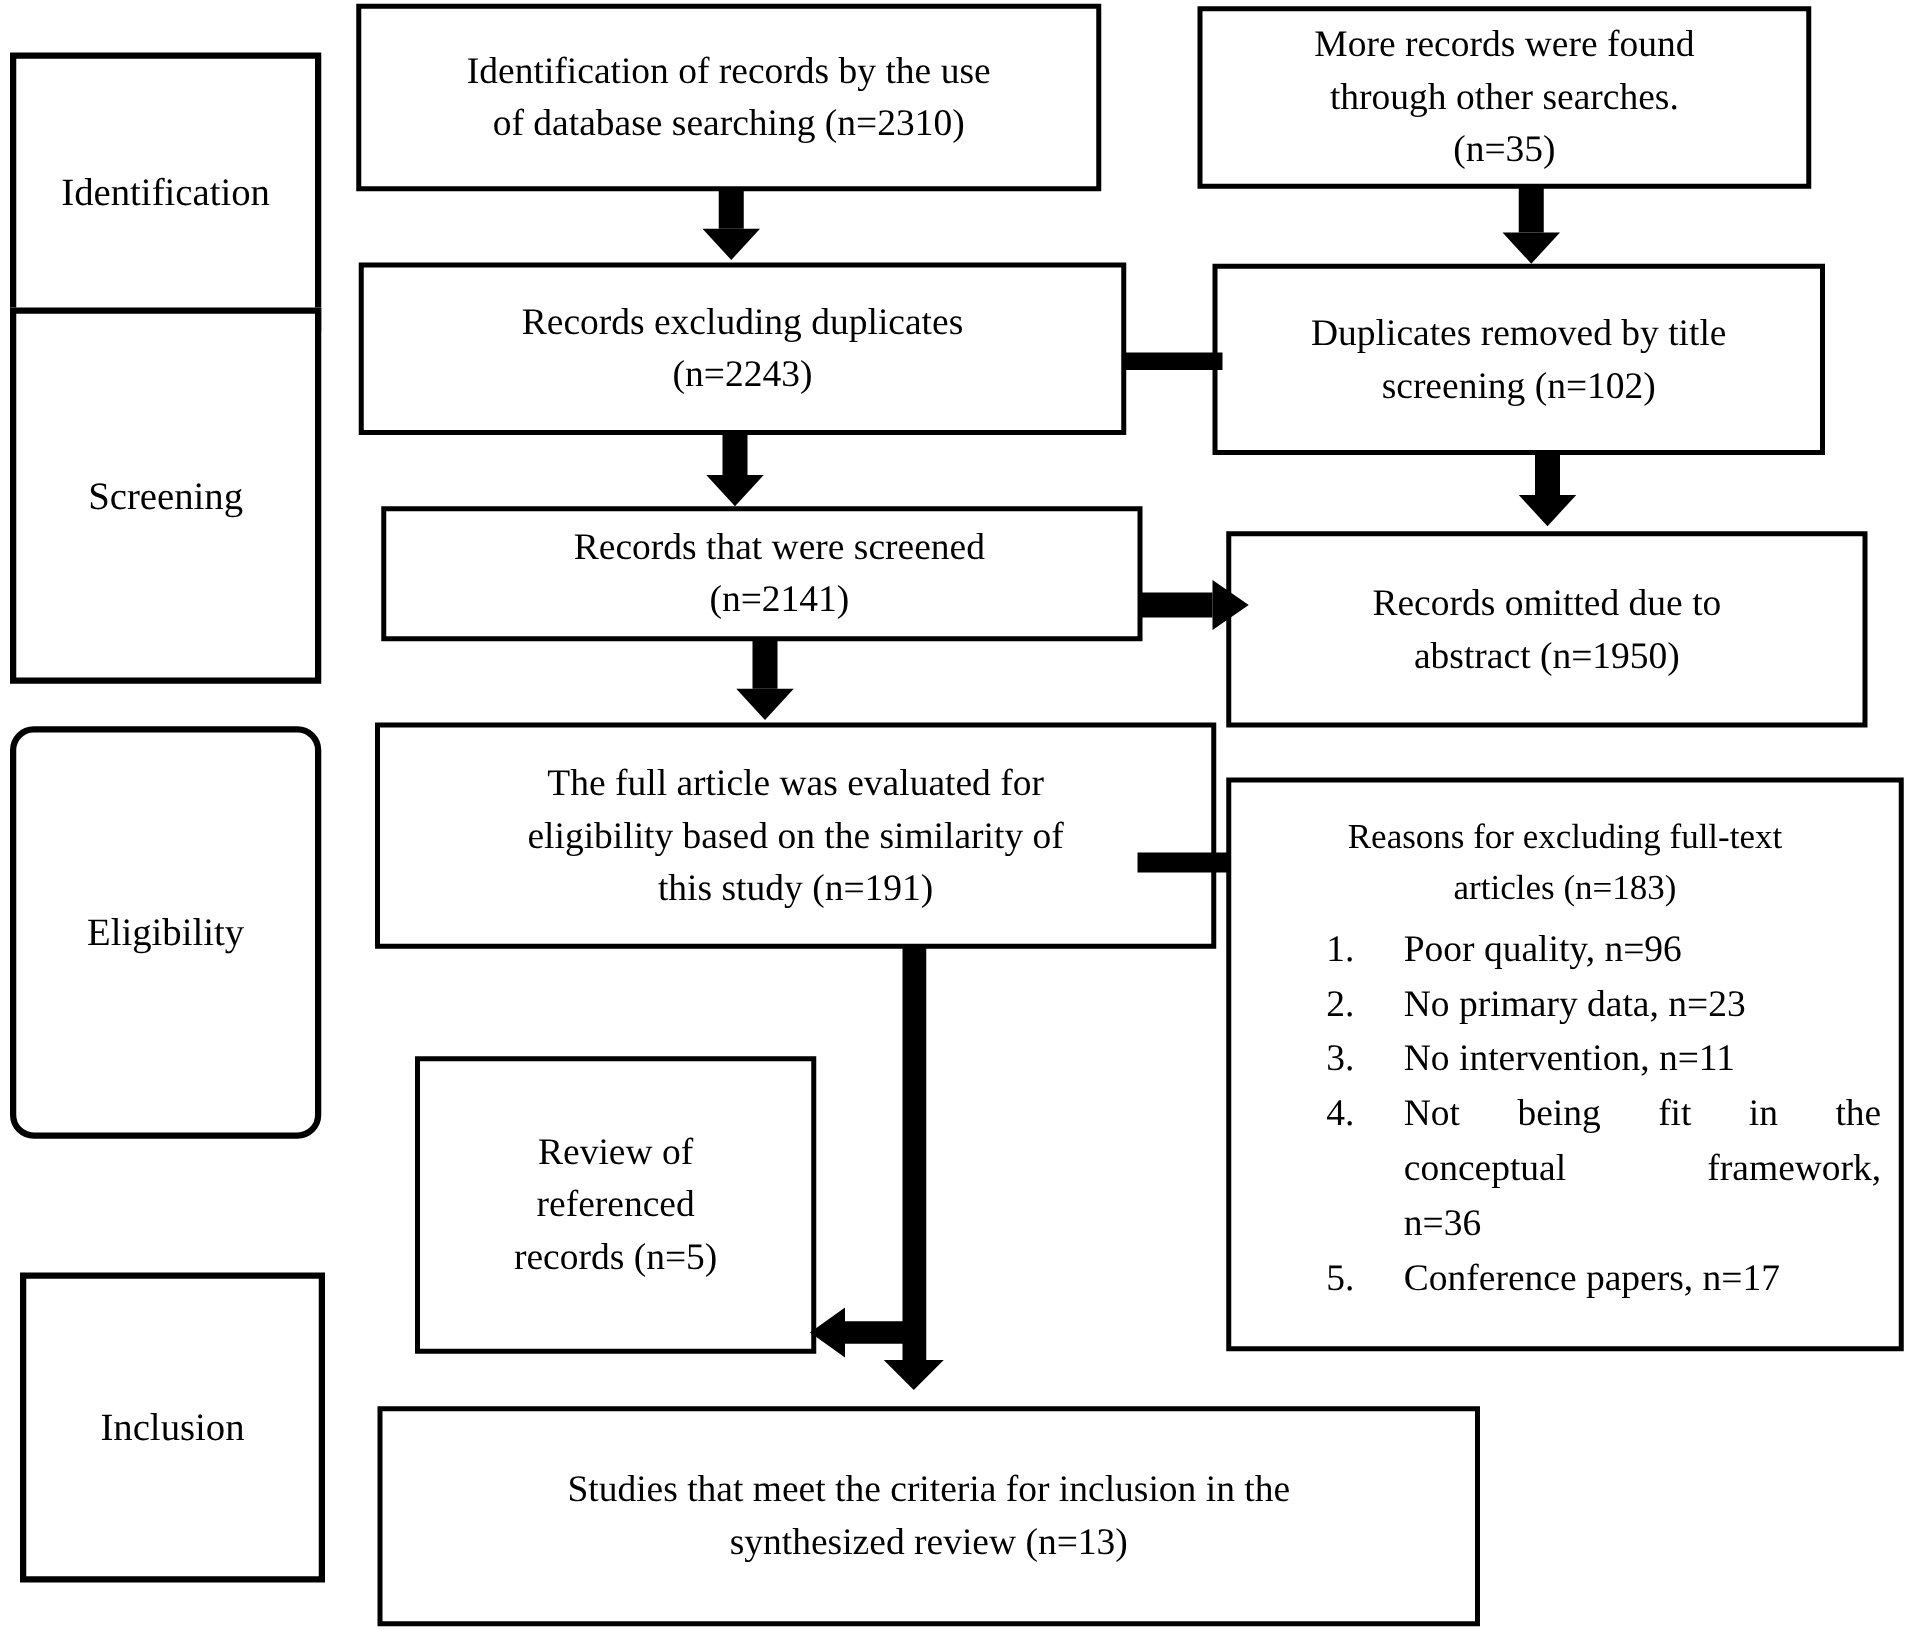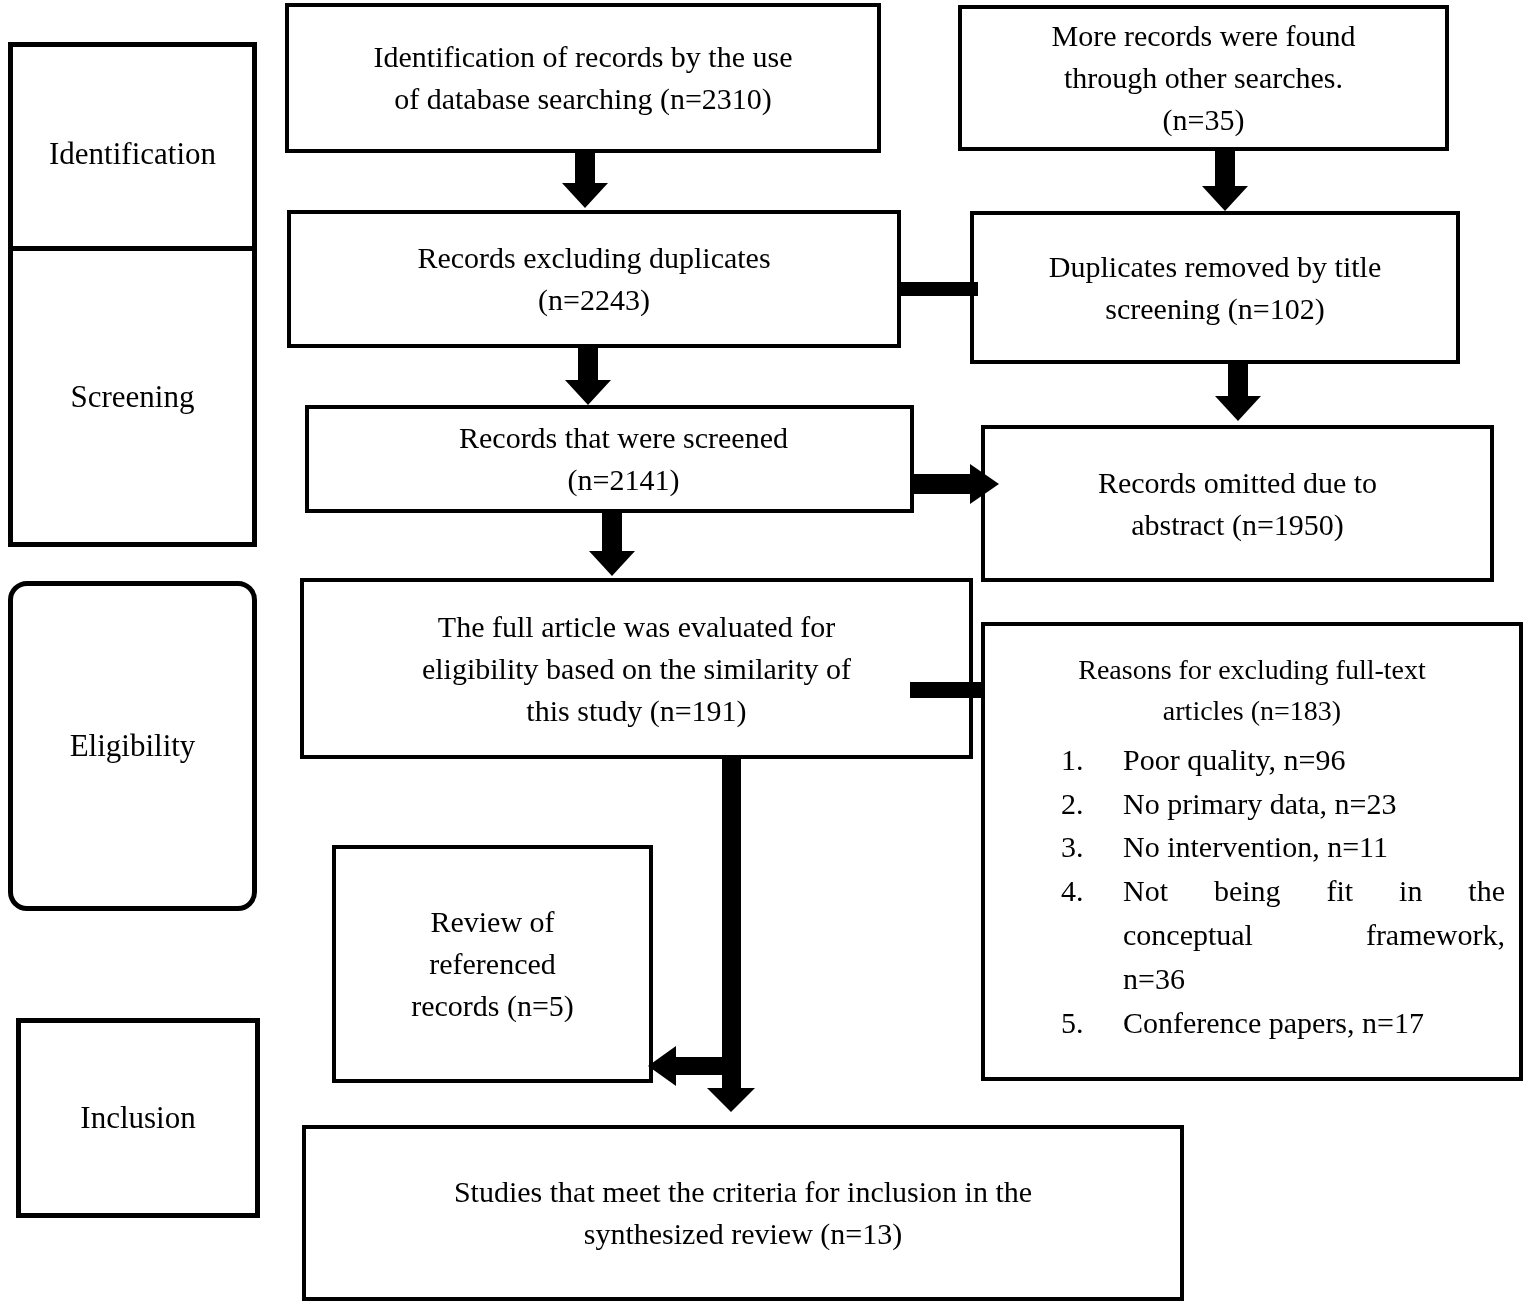--- a/index.html
+++ b/index.html
@@ -48,21 +48,21 @@
 
   <div class="box stage" style="left:8px;top:5px;width:249px;height:223px;margin-top:37px;">
     <div class="txt">Identification</div>
   </div>
   <div class="box stage" style="left:8px;top:246px;width:249px;height:301px;">
     <div class="txt">Screening</div>
   </div>
   <div class="box stage" style="left:8px;top:581px;width:249px;height:330px;border-radius:19px;">
     <div class="txt">Eligibility</div>
   </div>
-  <div class="box stage" style="left:16px;top:1018px;width:244px;height:200px;">
+  <div class="box stage" style="left:16px;top:1018px;width:244px;height:248px;">
     <div class="txt">Inclusion</div>
   </div>
 
   <div class="box" style="left:285px;top:3px;width:596px;height:150px;">
     <div class="txt">Identification of records by the use
 of database searching (n=2310)</div>
   </div>
   <div class="box" style="left:958px;top:5px;width:491px;height:146px;">
     <div class="txt">More records were found
 through other searches.

